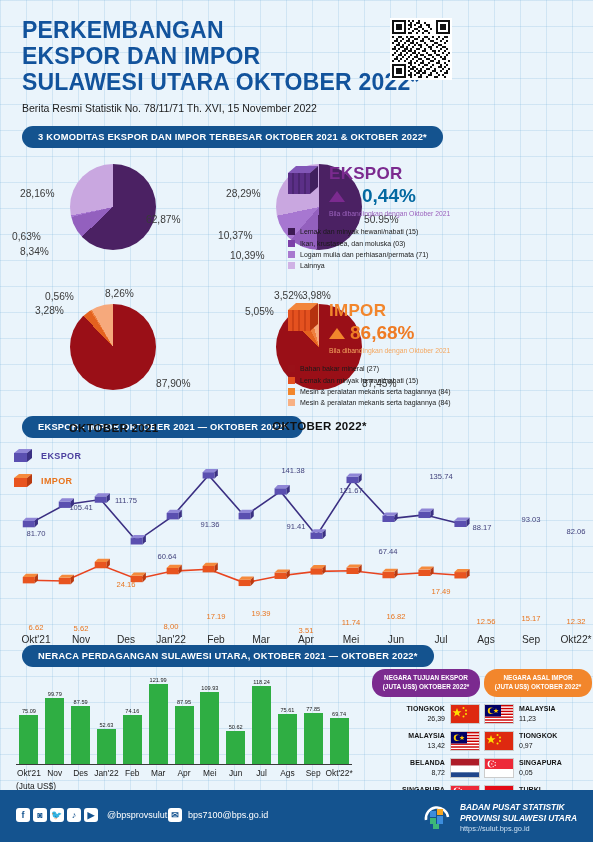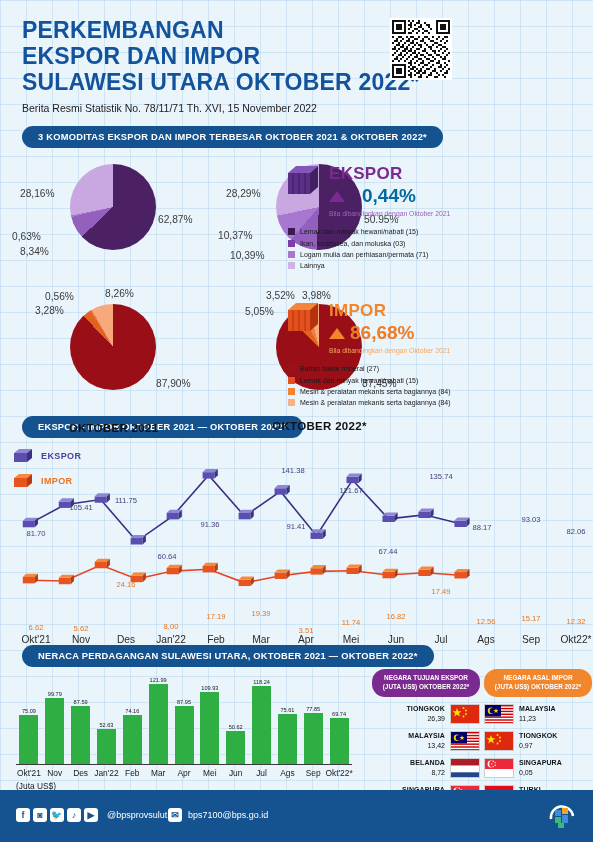--- a/index.html
+++ b/index.html
@@ -337,21 +337,21 @@
   <div class="bar-wrap">
     <div class="bar">3 KOMODITAS EKSPOR DAN IMPOR TERBESAR OKTOBER 2021 &amp; OKTOBER 2022*</div>
   </div>
 
   <div class="pies">
 
     <div class="pie-col a">
       <div class="pie-box">
         <div class="pie e1"></div>
         <div class="plab" style="left:14px; top:34px;">28,16%</div>
-        <div class="plab" style="left:152px; top:60px;text-align:center;">62,87%</div>
+        <div class="plab" style="left:140px; top:60px;text-align:center;">62,87%</div>
         <div class="plab" style="left:6px; top:77px;">0,63%</div>
         <div class="plab" style="left:14px; top:92px;">8,34%</div>
       </div>
       <div class="pie-box" style="margin-top:28px;">
         <div class="pie i1"></div>
         <div class="plab" style="left:39px; top:-3px;">0,56%</div>
         <div class="plab" style="left:99px; top:-6px;">8,26%</div>
         <div class="plab" style="left:29px; top:11px;">3,28%</div>
         <div class="plab" style="left:150px; top:84px;">87,90%</div>
       </div>
@@ -361,21 +361,21 @@
     <div class="pie-col b">
       <div class="pie-box">
         <div class="pie e2"></div>
         <div class="plab" style="left:14px; top:34px;">28,29%</div>
         <div class="plab" style="left:152px; top:60px;">50.95%</div>
         <div class="plab" style="left:6px; top:76px;">10,37%</div>
         <div class="plab" style="left:18px; top:96px;">10,39%</div>
       </div>
       <div class="pie-box" style="margin-top:28px;">
         <div class="pie i2"></div>
-        <div class="plab" style="left:54px; top:-4px;text-align:right;">3,52%</div>
+        <div class="plab" style="left:62px; top:-4px;text-align:right;">3,52%</div>
         <div class="plab" style="left:90px; top:-4px;">3,98%</div>
         <div class="plab" style="left:33px; top:12px;">5,05%</div>
         <div class="plab" style="left:150px; top:84px;">87,45%</div>
       </div>
       <div class="pcap" style="margin-top:14px;">OKTOBER 2022*</div>
     </div>
 
     <div class="legend-panel" style="top:8px;">
       <div class="lp-head">
         <div class="crate">
@@ -846,16 +846,21 @@
     </div>
     <div class="brand">
       <svg width="30" height="30" viewBox="0 0 30 30">
         <path d="M4 17 A11 11 0 0 1 26 14" stroke="#fff" stroke-width="2.5" fill="none"></path>
         <rect x="8" y="8" width="6" height="6" fill="#3c8ddc"></rect>
         <rect x="15" y="6" width="6" height="6" fill="#f5a623"></rect>
         <rect x="8" y="15" width="6" height="6" fill="#3cb878"></rect>
         <rect x="15" y="13" width="6" height="8" fill="#3c8ddc"></rect>
         <rect x="11" y="21" width="6" height="5" fill="#3cb878"></rect>
       </svg>
+      <div class="brand-txt">
+        <div>BADAN PUSAT STATISTIK</div>
+        <div>PROVINSI SULAWESI UTARA</div>
+        <div class="brand-url">https://sulut.bps.go.id</div>
+      </div>
     </div>
   </div>
 
 </div>
 
 </body></html>

